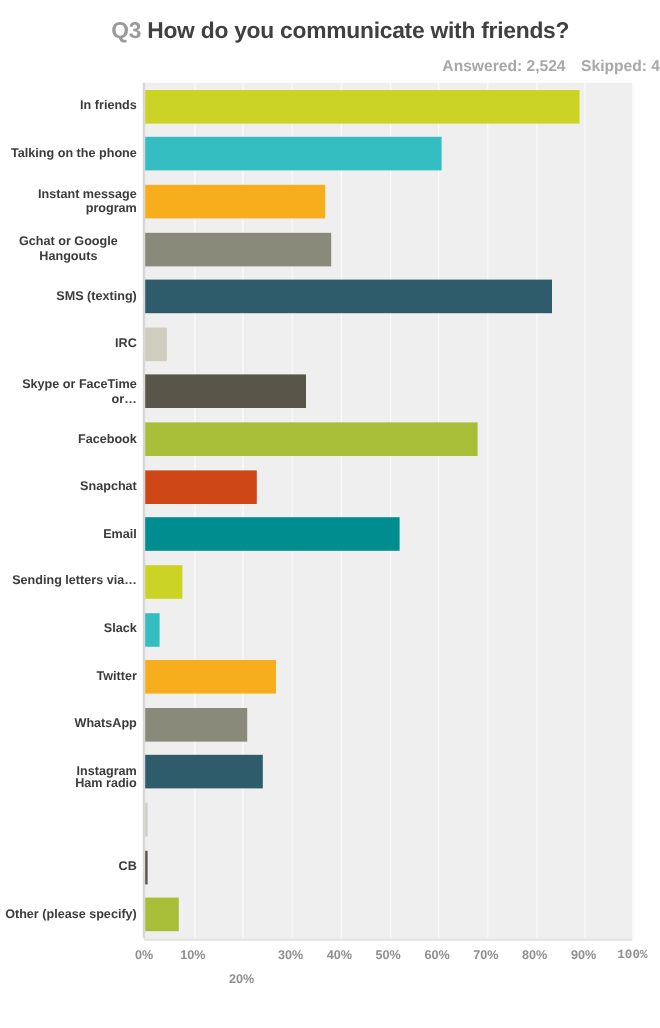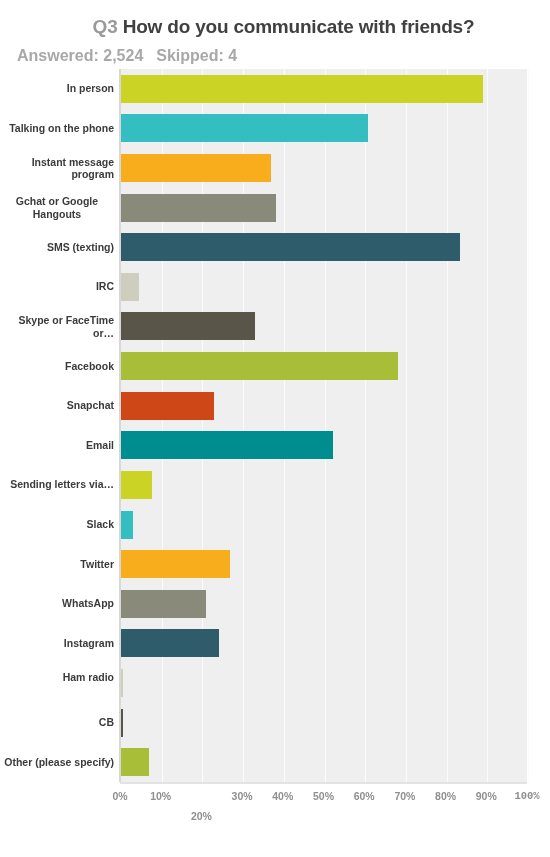--- a/index.html
+++ b/index.html
@@ -23,22 +23,22 @@
     font-weight: bold;
     color: #404040;
     padding-top: 16px;
     letter-spacing: -0.2px;
   }
   #chart-title .qnum {
     color: #9a9a9a;
     font-weight: bold;
   }
   #chart-subtitle {
-    text-align: left;
-    font-size: 16px;
+    text-align: right;
+    font-size: 13px;
     font-weight: bold;
     color: #a8a8a8;
     margin-top: 9px;
     letter-spacing: 0px;
   }
   #chart-subtitle .gap { display: inline-block; width: 13px; }
 
   #plot-wrap {
     position: absolute;
     left: 0; top: 69px;
@@ -118,36 +118,36 @@
     <span class="qnum">Q3</span>
     <span>How do you communicate with friends?</span>
   </div>
 
   <div id="chart-subtitle">
     <span>Answered: 2,524</span><span class="gap"></span><span>Skipped: 4</span>
   </div>
 
   <div id="plot-wrap">
     <div id="cat-labels">
-        <div class="cat-label" style="top: 13.3056px;">In person</div>
+        <div class="cat-label" style="top: 13.3056px;">In friends</div>
         <div class="cat-label" style="top: 52.9167px;">Talking on the phone</div>
         <div class="cat-label" style="top: 86.5278px;">Instant message program</div>
         <div class="cat-label" style="top: 126.139px; text-align: center;">Gchat or Google Hangouts</div>
         <div class="cat-label" style="top: 171.75px;">SMS (texting)</div>
         <div class="cat-label" style="top: 211.361px;">IRC</div>
         <div class="cat-label" style="top: 244.972px; margin-left: 14px;">Skype or FaceTime or…</div>
         <div class="cat-label" style="top: 290.583px;">Facebook</div>
         <div class="cat-label" style="top: 330.194px;">Snapchat</div>
         <div class="cat-label" style="top: 369.806px;">Email</div>
         <div class="cat-label" style="top: 409.417px;">Sending letters via…</div>
         <div class="cat-label" style="top: 449.028px;">Slack</div>
         <div class="cat-label" style="top: 488.639px;">Twitter</div>
         <div class="cat-label" style="top: 528.25px;">WhatsApp</div>
         <div class="cat-label" style="top: 567.861px;">Instagram</div>
-        <div class="cat-label" style="top: 602px; margin-left: 36px;">Ham radio</div>
+        <div class="cat-label" style="top: 578px; margin-left: 36px;">Ham radio</div>
         <div class="cat-label" style="top: 647.083px;">CB</div>
         <div class="cat-label" style="top: 686.694px;">Other (please specify)</div>
       </div>
     <div id="plot-area">
         <div class="gridline" style="left: 40.7px;"></div>
         <div class="gridline" style="left: 81.4px;"></div>
         <div class="gridline" style="left: 122.1px;"></div>
         <div class="gridline" style="left: 162.8px;"></div>
         <div class="gridline" style="left: 203.5px;"></div>
         <div class="gridline" style="left: 244.2px;"></div>

